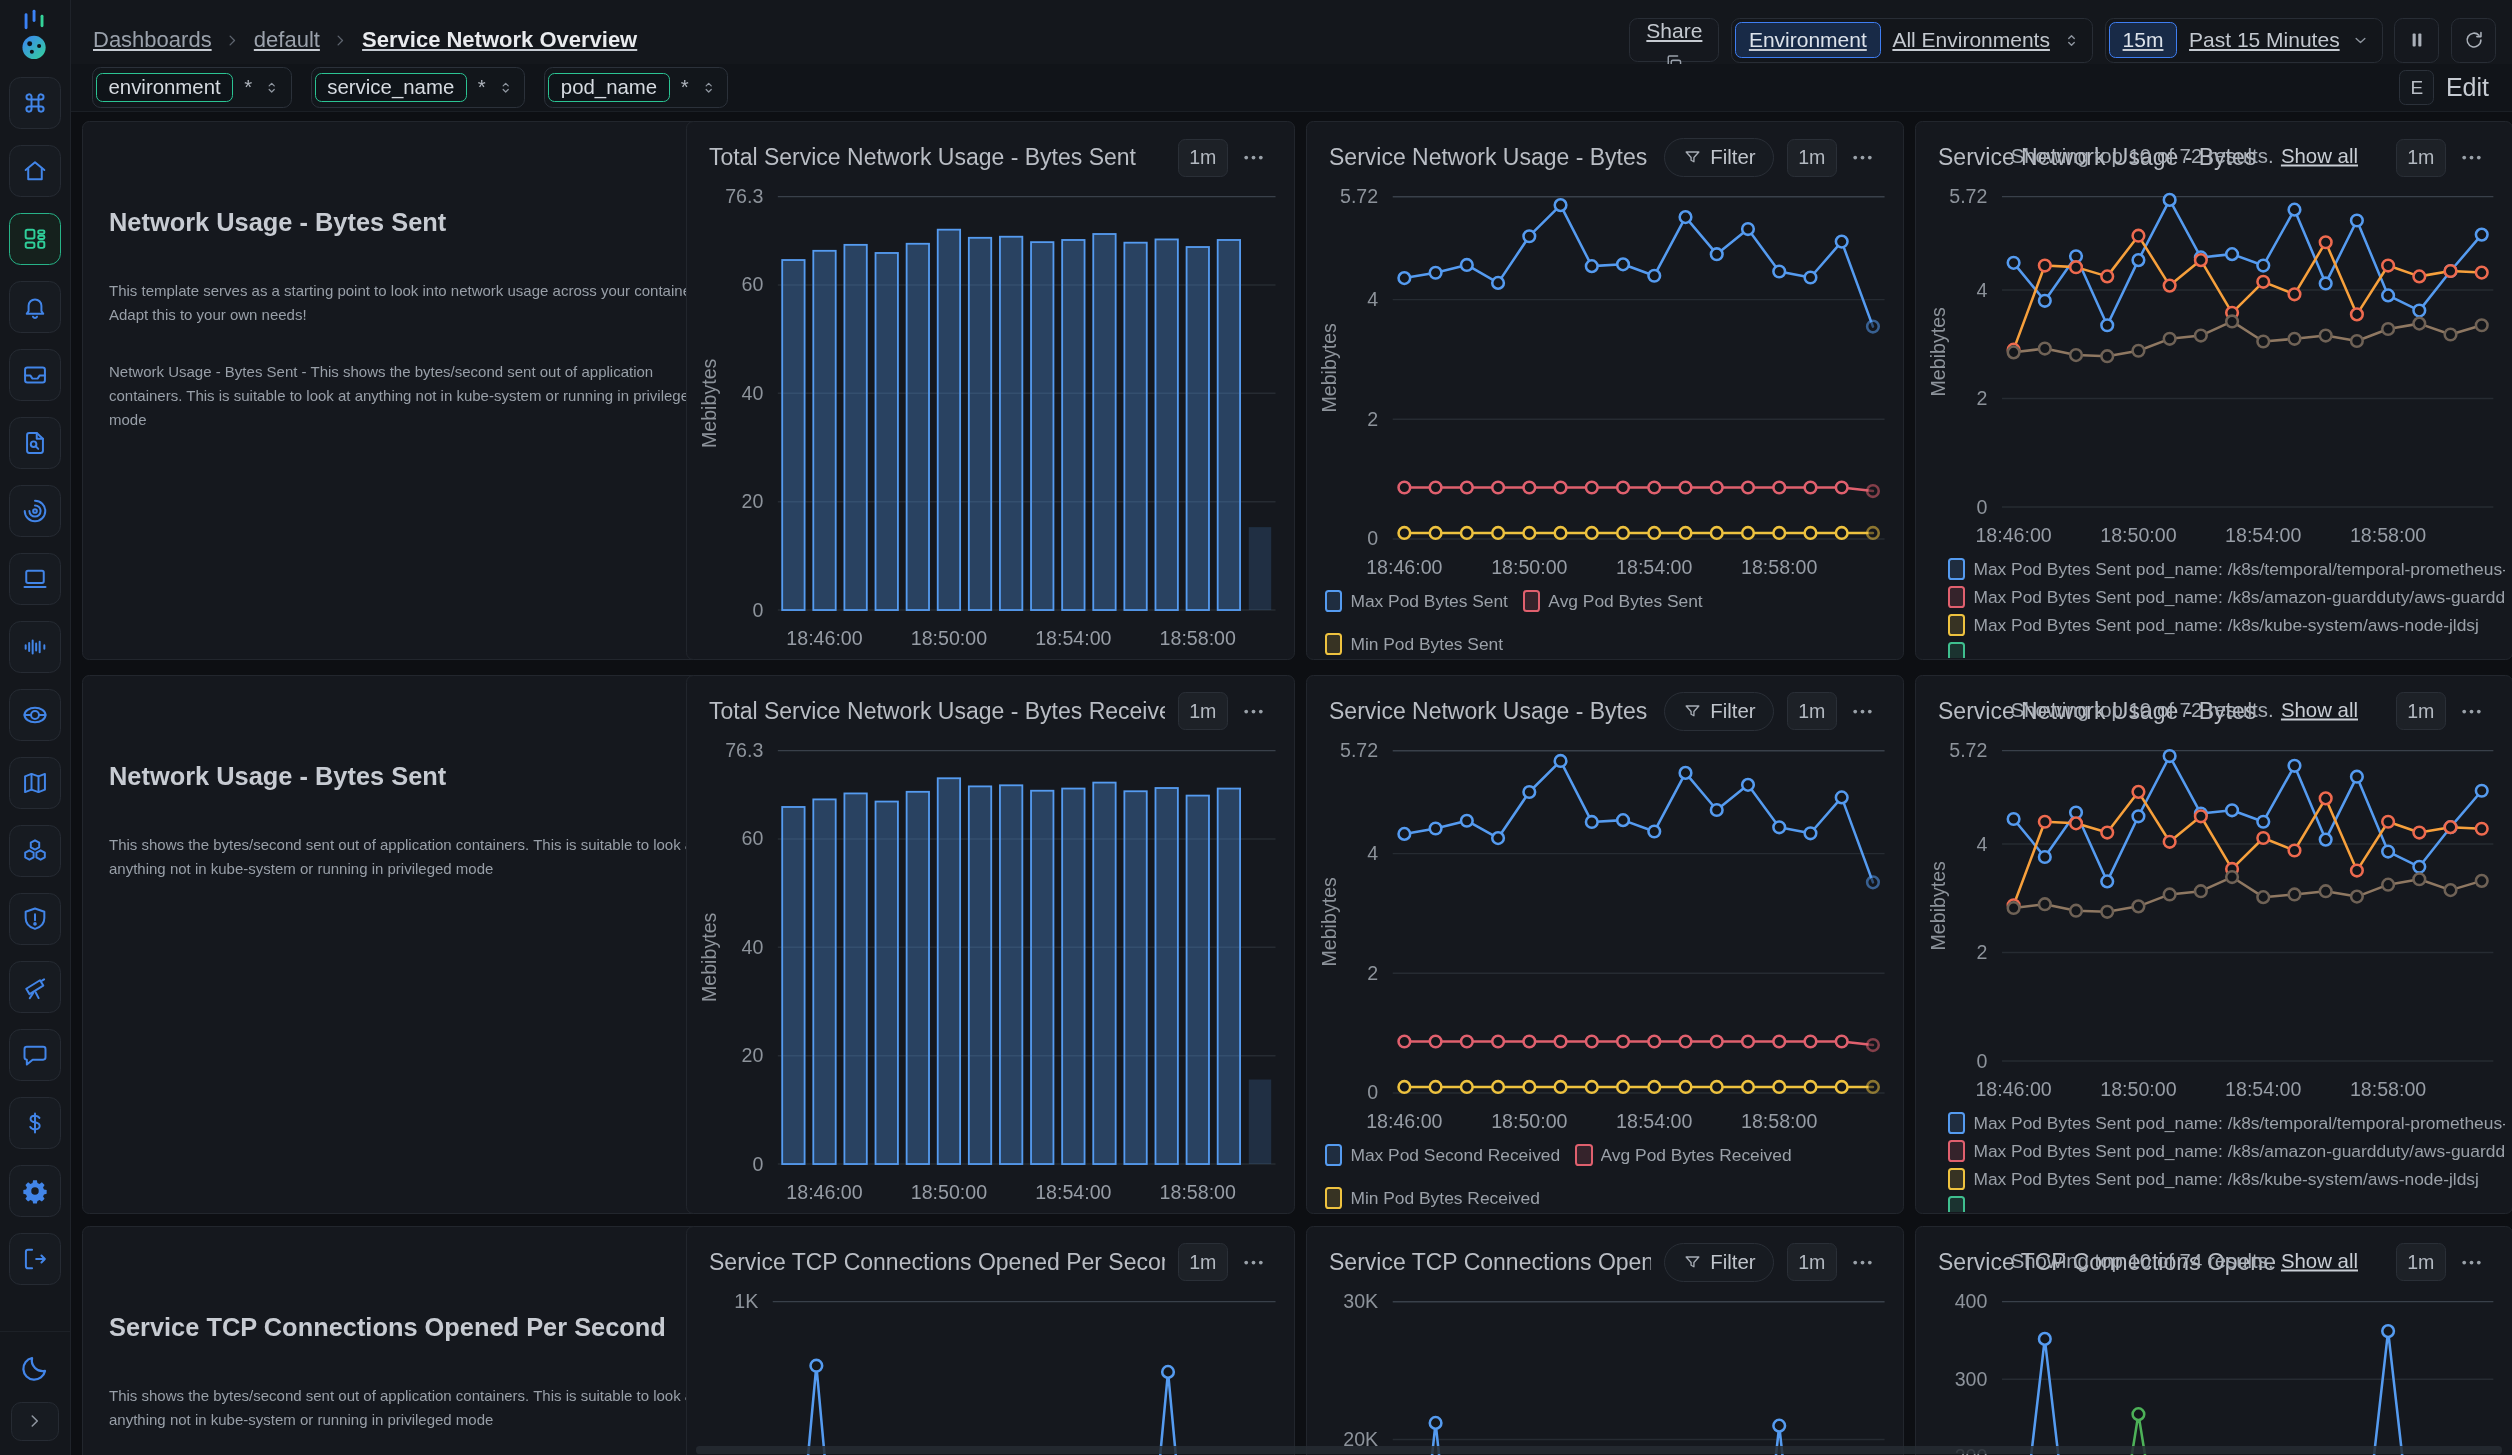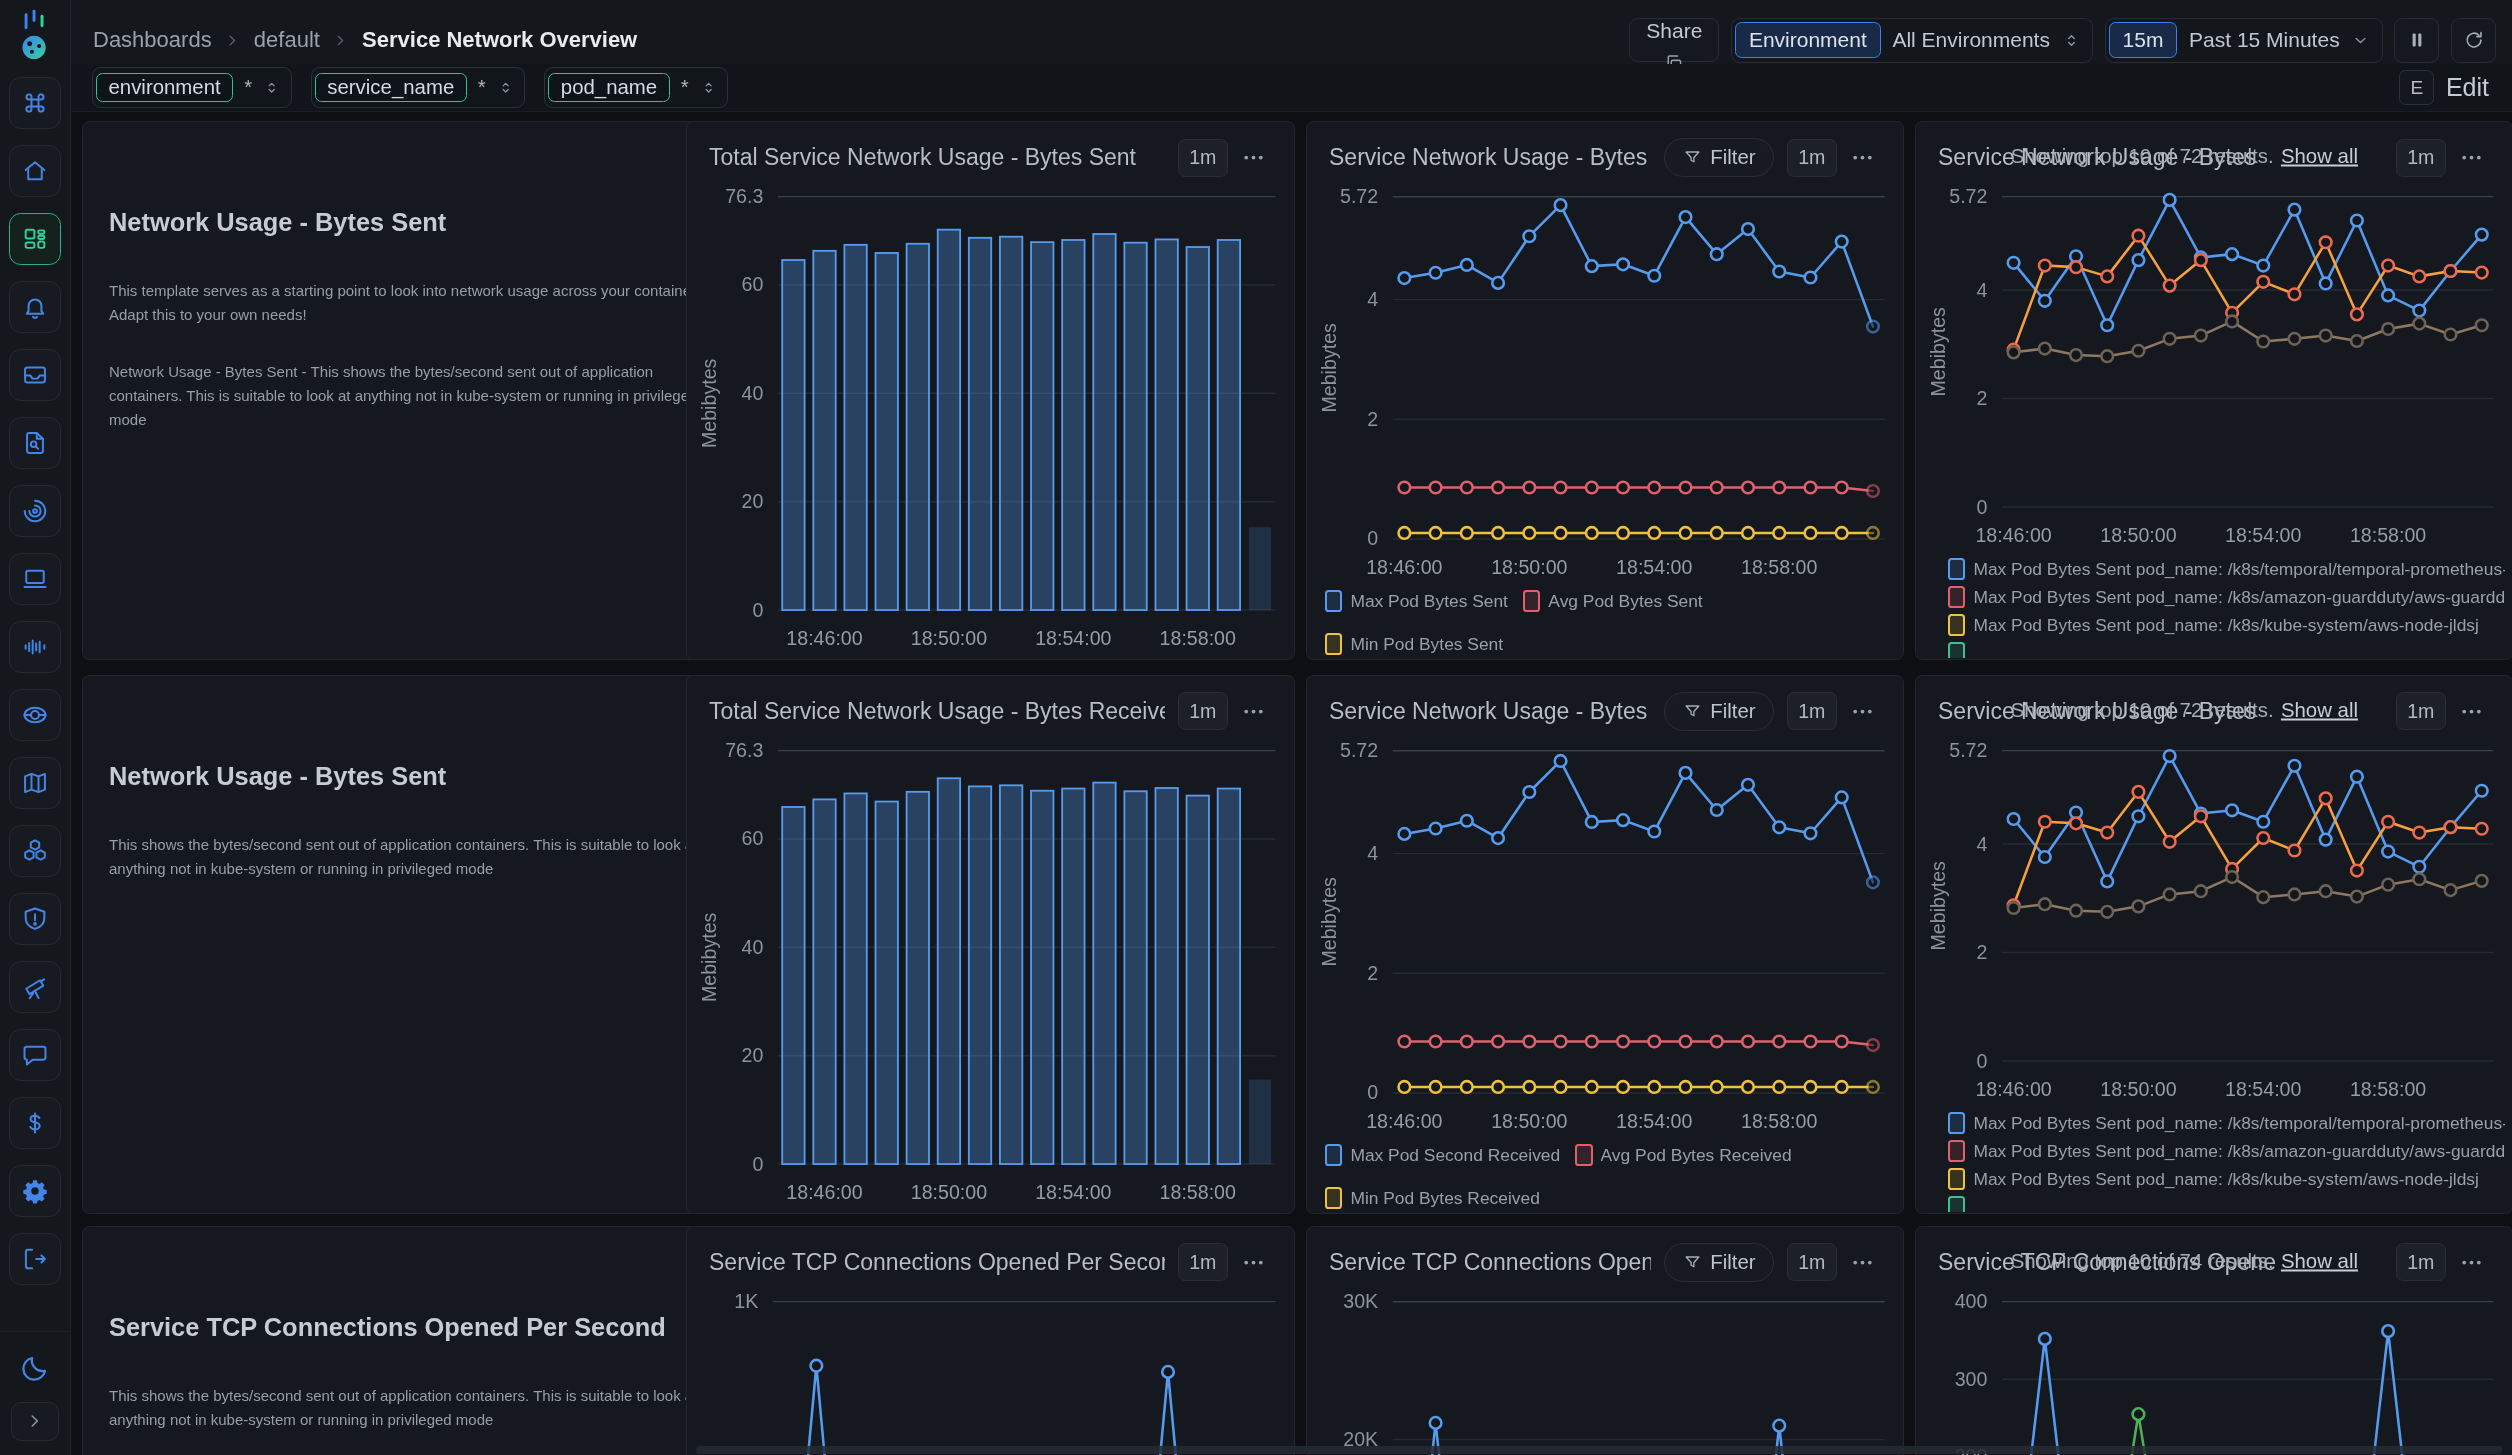--- a/index.html
+++ b/index.html
@@ -15,21 +15,21 @@
   .side-item.active { color:#2fcf9a; border-color:#27b388; background:#15211d; }
   .side-footer { margin-top:auto; width:100%; border-top:1.5px solid #1d2127; display:flex; flex-direction:column; align-items:center; gap:17.4px; padding:20.4px 0 14.5px; }
   .moon-btn { background:none; border:none; color:#4285e8; width:32px; height:32px; cursor:pointer; }
   .moon-btn .svg-icon { width:32px; height:32px; }
   .expand-btn { width:48px; height:39px; border:1.5px solid #262b33; border-radius:10.2px; background:#171b21; color:#8f96a0; display:flex; align-items:center; justify-content:center; cursor:pointer; }
   .expand-btn .svg-icon { width:22px; height:22px; }
   .svg-icon { display:block; }
   .svg-icon svg { width:100%; height:100%; display:block; }
 
   
-  .topbar { position:absolute; left:71px; top:0; right:0; height:81px; background:#14171c; border-bottom:1.5px solid #1d2127; display:flex; align-items:center; padding:0 16px 0 22px; }
+  .topbar { position:absolute; left:71px; top:0; right:0; height:81px; background:#14171c; border-bottom:1.5px solid #1d2127; display:flex; align-items:center; padding:0 16px 0 22px;text-decoration:underline; }
   .crumbs { display:flex; align-items:center; gap:11.6px; font-size:22px; color:#9aa1ab; }
   .crumb { cursor:pointer; white-space:nowrap; }
   .crumb.current { color:#e9ebee; font-weight:700; }
   .crumb-sep { width:19px; height:19px; color:#5d646e; }
   .tb-right { margin-left:auto; display:flex; align-items:center; gap:11.6px; }
   .btn { height:44px; border:1.5px solid #282d35; border-radius:8.7px; background:#15181e; color:#c3c8cf; font-size:21px; display:inline-flex; align-items:center; gap:10.2px; padding:0 16px; cursor:pointer; font-family:inherit;flex-direction:column; }
   .btn .svg-icon { width:20.4px; height:20.4px; color:#9aa1ab; }
   .group { display:inline-flex; align-items:center; border:1.5px solid #282d35; border-radius:8.7px; background:#13161b; padding:2.9px; gap:11.6px; height:45px; }
   .chip-blue { border:1.5px solid #3f7ef2; background:#182a47; color:#dce2ea; border-radius:6.5px; padding:0 13px; font-size:21px; height:36px; display:inline-flex; align-items:center; cursor:pointer; }
   .group .value { font-size:21px; color:#c3c8cf; white-space:nowrap; cursor:pointer; }

